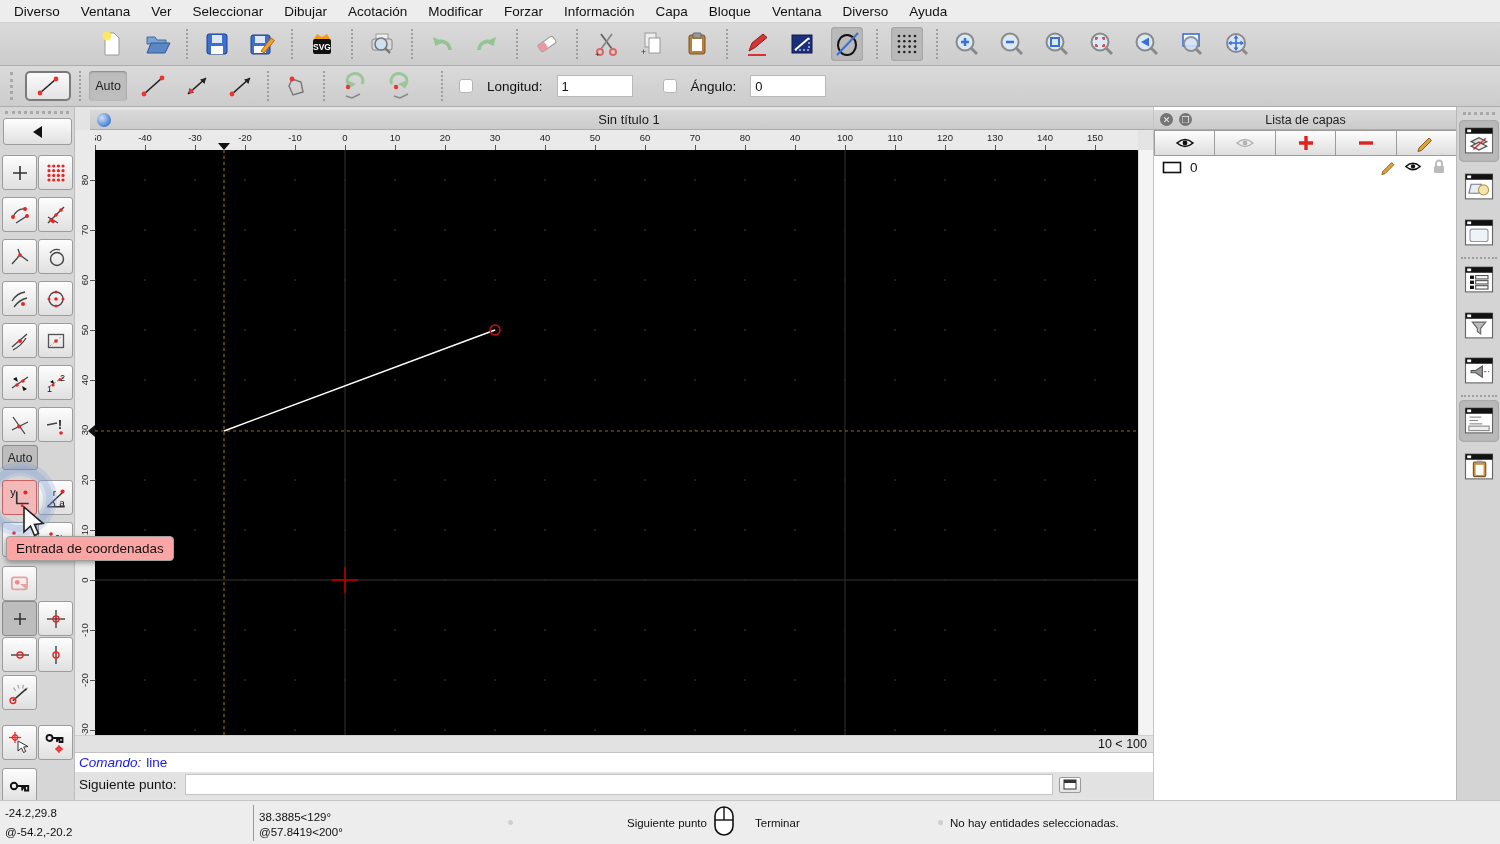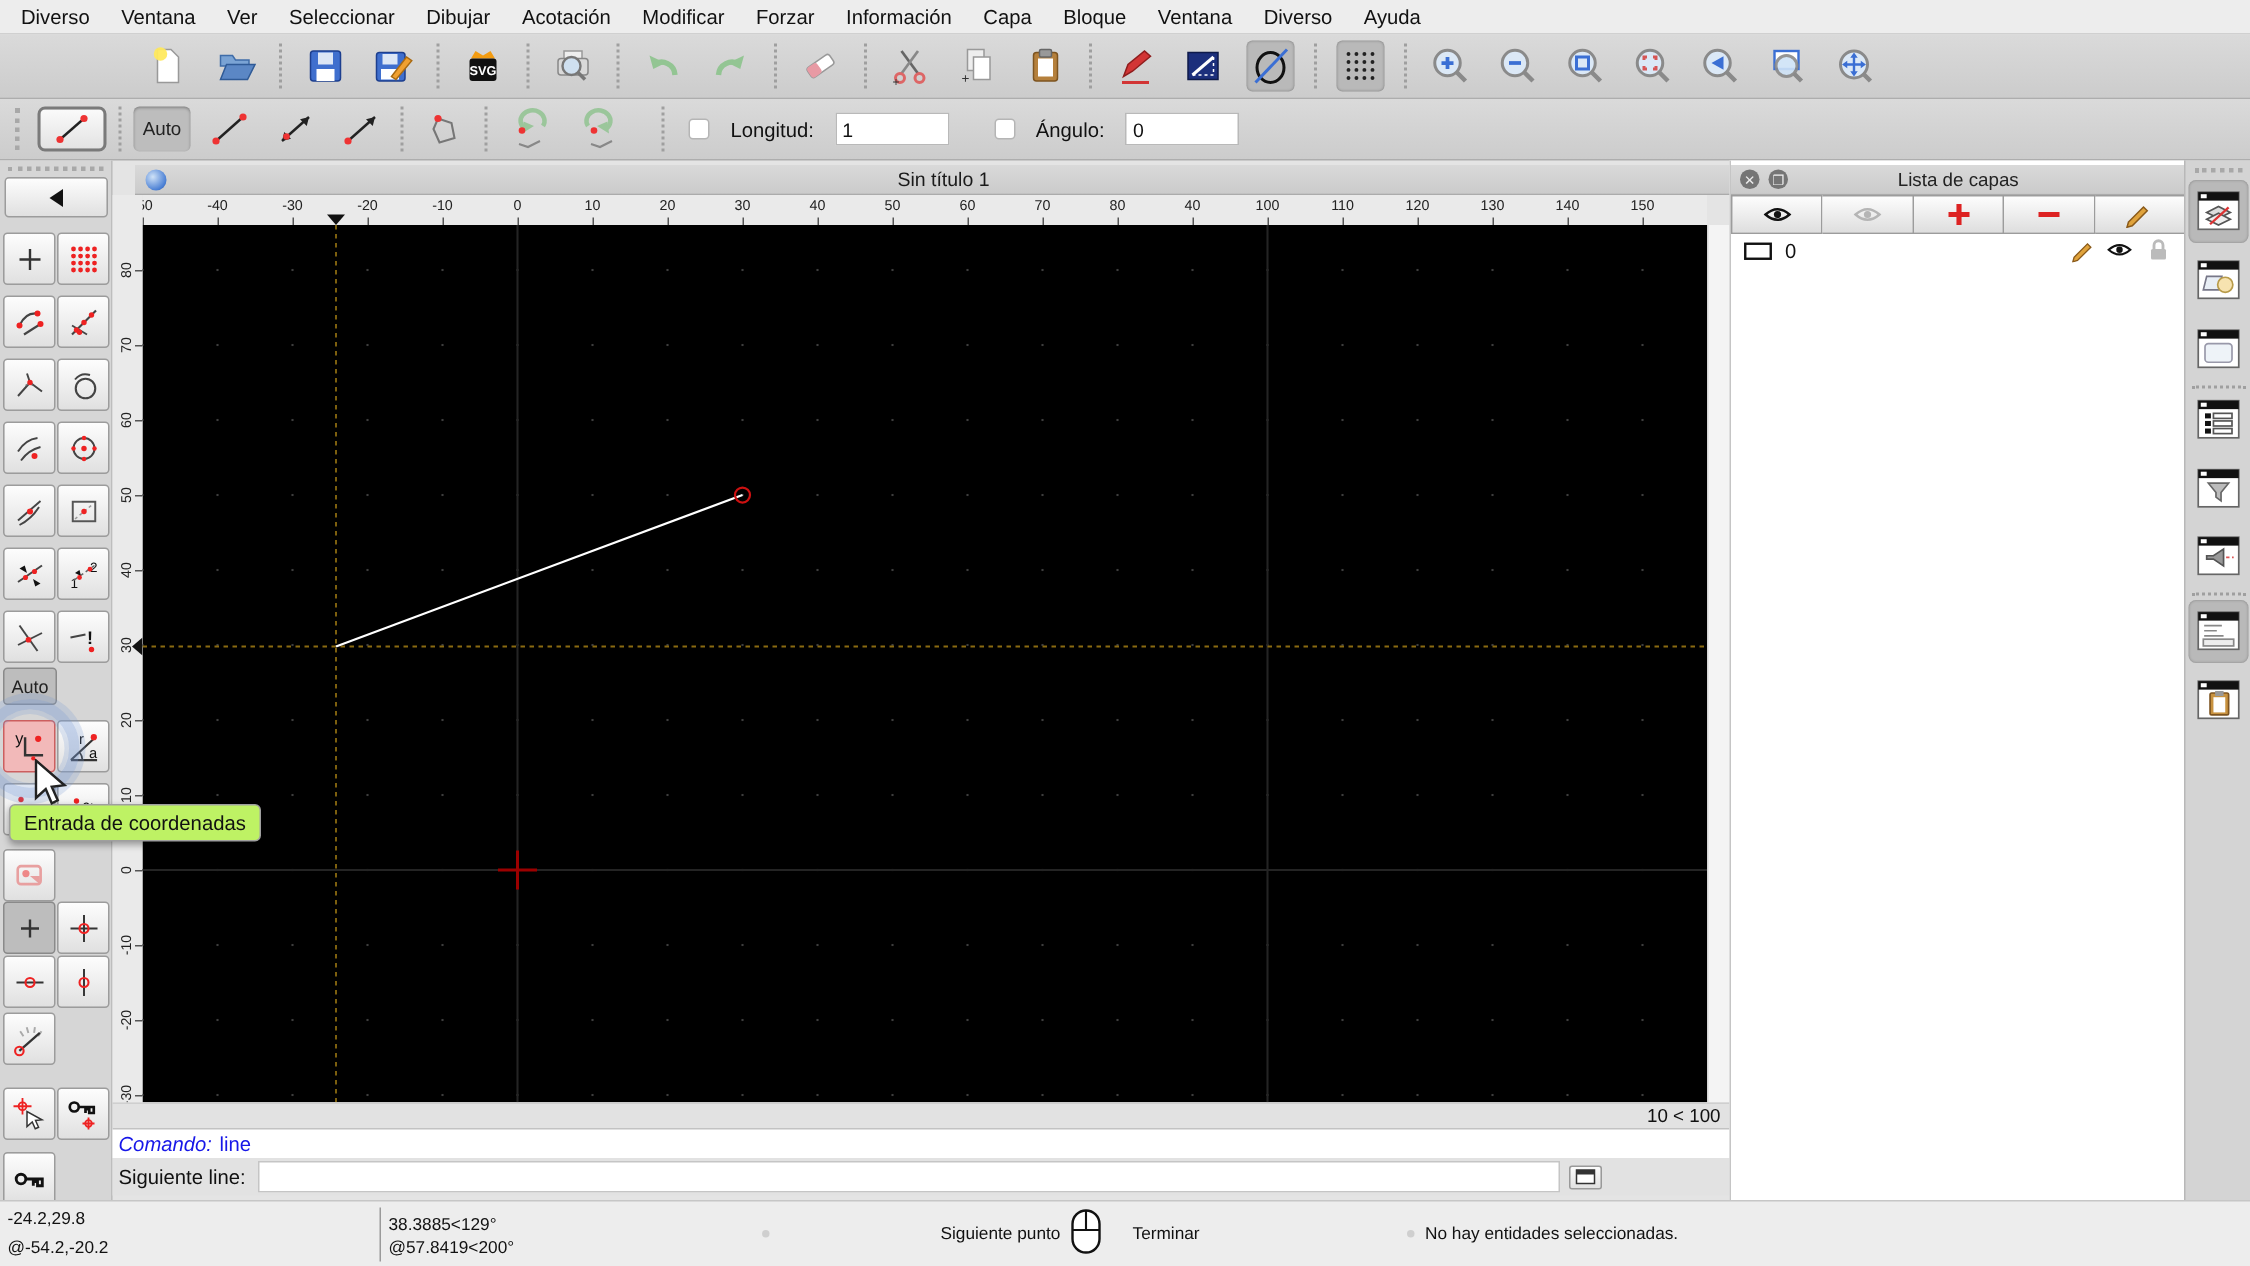--- a/index.html
+++ b/index.html
@@ -32,21 +32,21 @@
   .sbtn{position:absolute;width:35px;height:35px;background:linear-gradient(#fdfdfd,#e0e0e0);
     border:1px solid #9c9c9c;border-radius:3px;display:flex;align-items:center;justify-content:center;}
   .sbtn.wide{width:69px;height:27px;}
   .sbtn.spressed{background:#bdbdbd;border-color:#8a8a8a;}
   .sbtn.red-hl{background:#f2b9b9;border-color:#cc5f5f;}
   #snap-auto{width:36px;height:25px;font-size:12px;color:#222;}
   #halo{left:-13px;top:466px;width:66px;height:66px;border-radius:50%;
     border:7px solid rgba(115,150,210,.40);box-shadow:0 0 0 4px rgba(115,150,210,.22), inset 0 0 0 3px rgba(115,150,210,.22);
     pointer-events:none;z-index:40;}
   #cursor{left:22px;top:506px;z-index:60;}
-  #tooltip{left:6px;top:536px;height:25px;background:#bef264;border:1px solid #9f9f9f;border-radius:4px;
+  #tooltip{left:6px;top:536px;height:25px;background:#fca5a5;border:1px solid #9f9f9f;border-radius:4px;
     box-shadow:0 2px 5px rgba(0,0,0,.35);font-size:13.5px;color:#111;display:flex;align-items:center;
     padding:0 9px;white-space:nowrap;z-index:50;}
   
   #mdi-titlebar{left:90px;top:110px;width:1078px;height:20px;background:linear-gradient(#d9d9d9,#cbcbcb);
     border-bottom:1px solid #ababab;display:flex;align-items:center;justify-content:center;
     font-size:13px;color:#1a1a1a;}
   #mdi-icon{left:97px;top:113px;width:14px;height:14px;border-radius:50%;
     background:radial-gradient(circle at 35% 35%, #cfe2f7, #4a7fd4 70%, #2a4f94);}
   #ruler-corner{left:75px;top:130px;width:20px;height:20px;background:#eaeaea;}
   #top-ruler{left:95px;top:130px;width:1043px;height:20px;background:#eaeaea;overflow:hidden;}
@@ -971,21 +971,21 @@
 <div id="canvas-scroll" class="abs"></div>
 <div id="grid-status-bar" class="abs">
   <span>10 &lt; 100</span>
 </div>
 
 <div id="command-console" class="abs">
   <span id="command-label">Comando:</span>
   <span id="command-value">line</span>
 </div>
 <div id="prompt-row" class="abs">
-  <span>Siguiente line:</span>
+  <span>Siguiente punto:</span>
   <div id="prompt-input"></div>
   <div id="prompt-btn">
       <svg width="14" height="11" viewBox="0 0 14 11">
         <rect x="1" y="1" width="12" height="9" fill="#fff" stroke="#333"></rect>
         <rect x="1" y="1" width="12" height="3" fill="#333"></rect>
       </svg>
     </div>
 </div>
 
 <div id="dock" class="abs">

